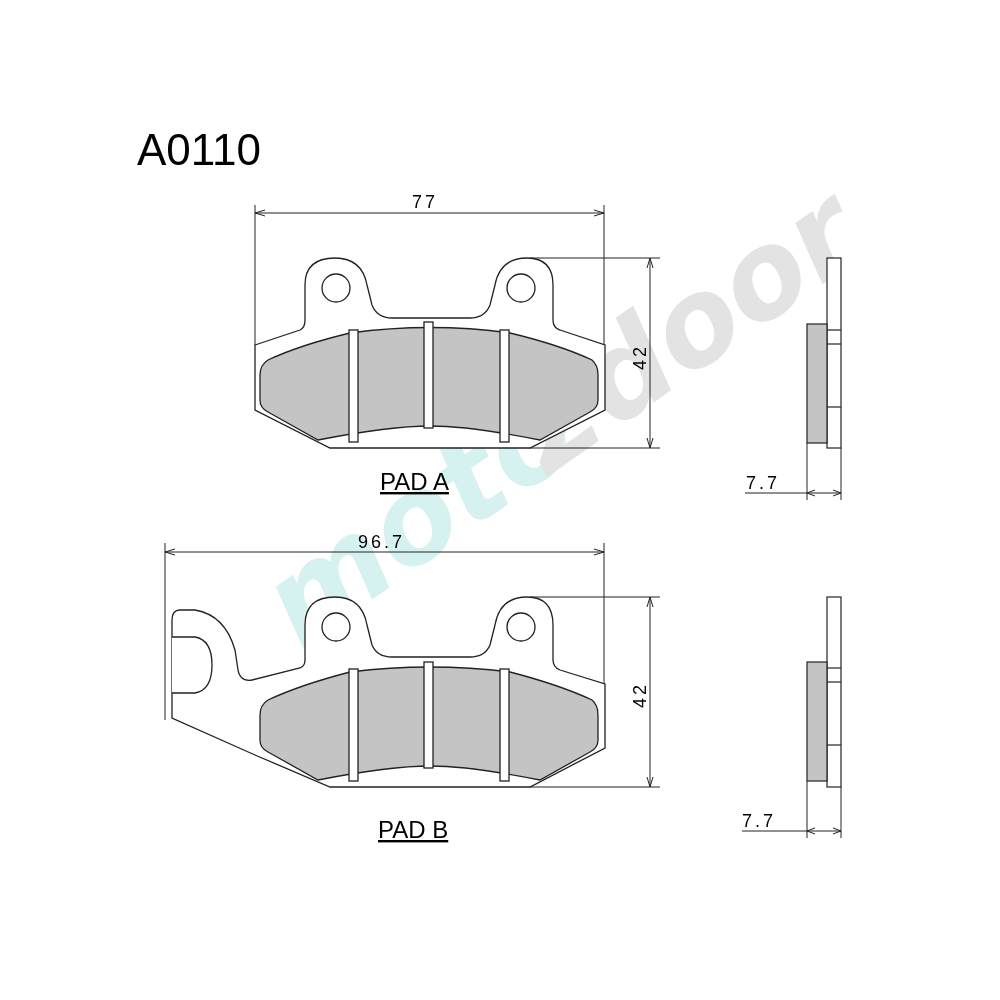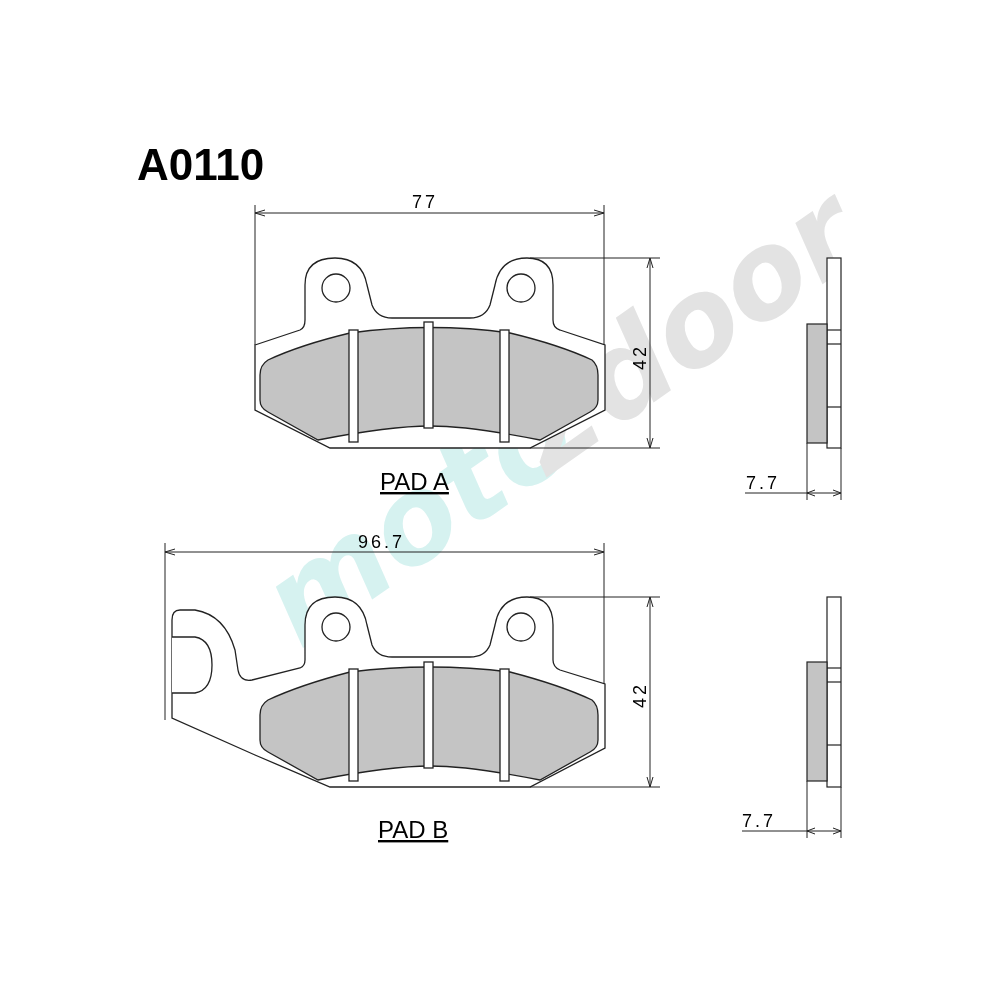--- a/index.html
+++ b/index.html
@@ -1,17 +1,17 @@
 <!DOCTYPE html>
 <html><head>
   <meta charset="utf-8">
   <style>
     html, body { margin: 0; padding: 0; background: #ffffff; }
     body { width: 1000px; height: 1000px; position: relative; overflow: hidden; font-family: "Liberation Sans", sans-serif; }
-    .title { position: absolute; left: 137px; top: 140px; font-size: 44px; font-weight: bold; color: #000; letter-spacing: 0px; }
+    .title { position: absolute; left: 137px; top: 125px; font-size: 44px; font-weight: normal; color: #000; letter-spacing: 0px; }
     svg { position: absolute; left: 0; top: 0; }
     .dim { font-family: "Liberation Sans", sans-serif; font-size: 18px; fill: #000; letter-spacing: 3px; }
     .lbl { font-family: "Liberation Sans", sans-serif; font-size: 24px; fill: #000; }
     .wm { font-family: "DejaVu Sans", sans-serif; font-weight: bold; font-style: italic; font-size: 120px; }
   </style>
 </head>
 <body>
 
 <div class="title">A0110</div>
 

